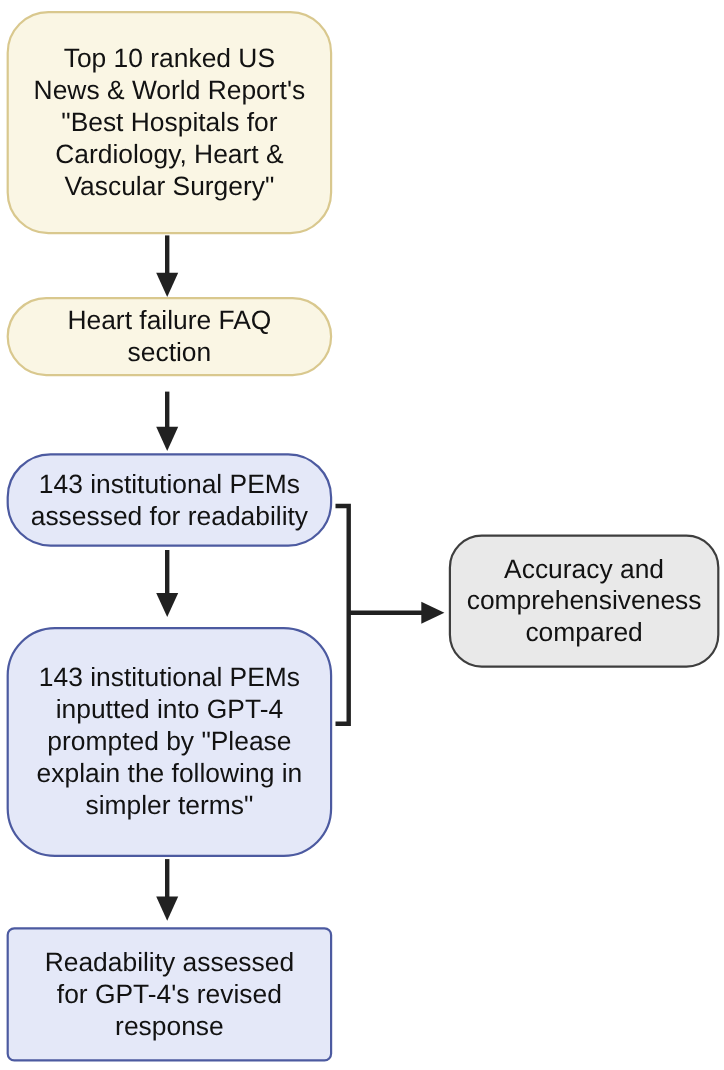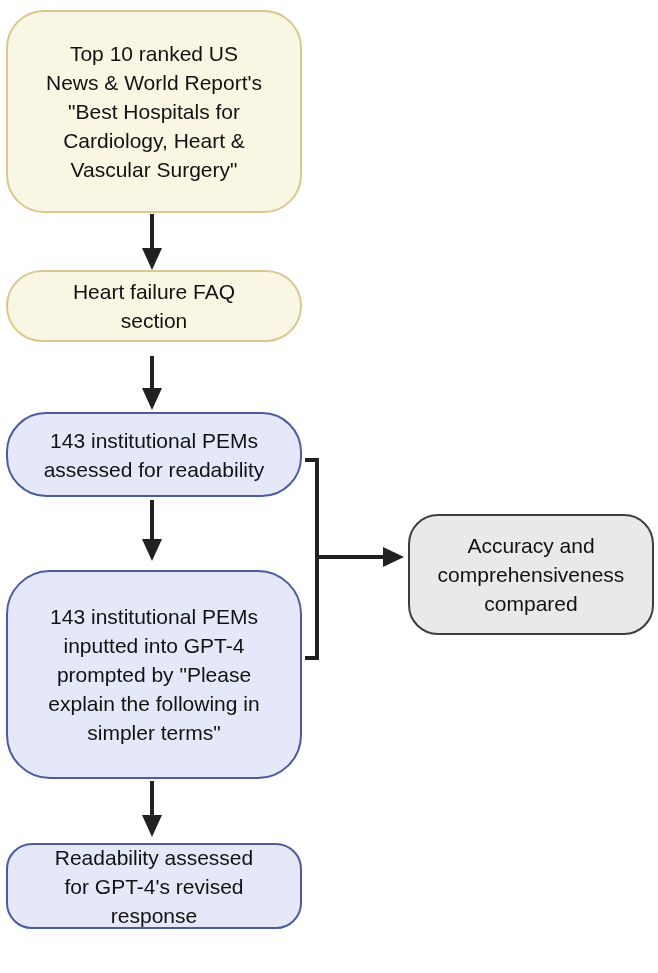--- a/index.html
+++ b/index.html
@@ -13,32 +13,32 @@
     position:relative;width:658px;height:973px;background:#ffffff;
     font-family:"Liberation Sans","DejaVu Sans",sans-serif;color:var(--text);
     overflow:hidden;
   }
   .connectors{position:absolute;left:0;top:0;width:658px;height:973px;}
   .connectors .shaft{stroke:var(--arrow);stroke-width:4;fill:none;}
   .connectors .head{fill:var(--arrow);stroke:none;}
   .connectors .bracket{stroke:var(--arrow);stroke-width:4;fill:none;}
   .node{
     position:absolute;display:flex;align-items:center;justify-content:center;
-    box-sizing:border-box;text-align:center;font-size:21px;line-height:29px;
+    box-sizing:border-box;text-align:center;font-size:24px;line-height:29px;
     white-space:pre-line;
   }
   .node.cream{background:var(--cream-fill);border:2.5px solid var(--cream-border);}
   .node.blue{background:var(--blue-fill);border:2.5px solid var(--blue-border);}
   .node.gray{background:var(--gray-fill);border:2.5px solid var(--gray-border);}
   .n0{left:6px;top:10px;width:296px;height:203px;border-radius:38px;}
   .n1{left:6px;top:270px;width:296px;height:72px;border-radius:40px;}
   .n2{left:6px;top:412px;width:296px;height:85px;border-radius:40px;}
   .n3{left:6px;top:570px;width:296px;height:209px;border-radius:44px;}
-  .n4{left:6px;top:843px;width:296px;height:86px;border-radius:26px;}
-  .n5{left:408px;top:514px;width:246px;height:121px;border-radius:30px;}
+  .n4{left:6px;top:843px;width:296px;height:122px;border-radius:7px;}
+  .n5{left:408px;top:486px;width:246px;height:121px;border-radius:30px;}
 </style>
 </head>
 <body>
 
 <div class="canvas">
 
   <svg class="connectors" width="658" height="973" viewBox="0 0 658 973" aria-hidden="true">
 
     <g>
       <line class="shaft" x1="152" y1="214" x2="152" y2="250"></line>

